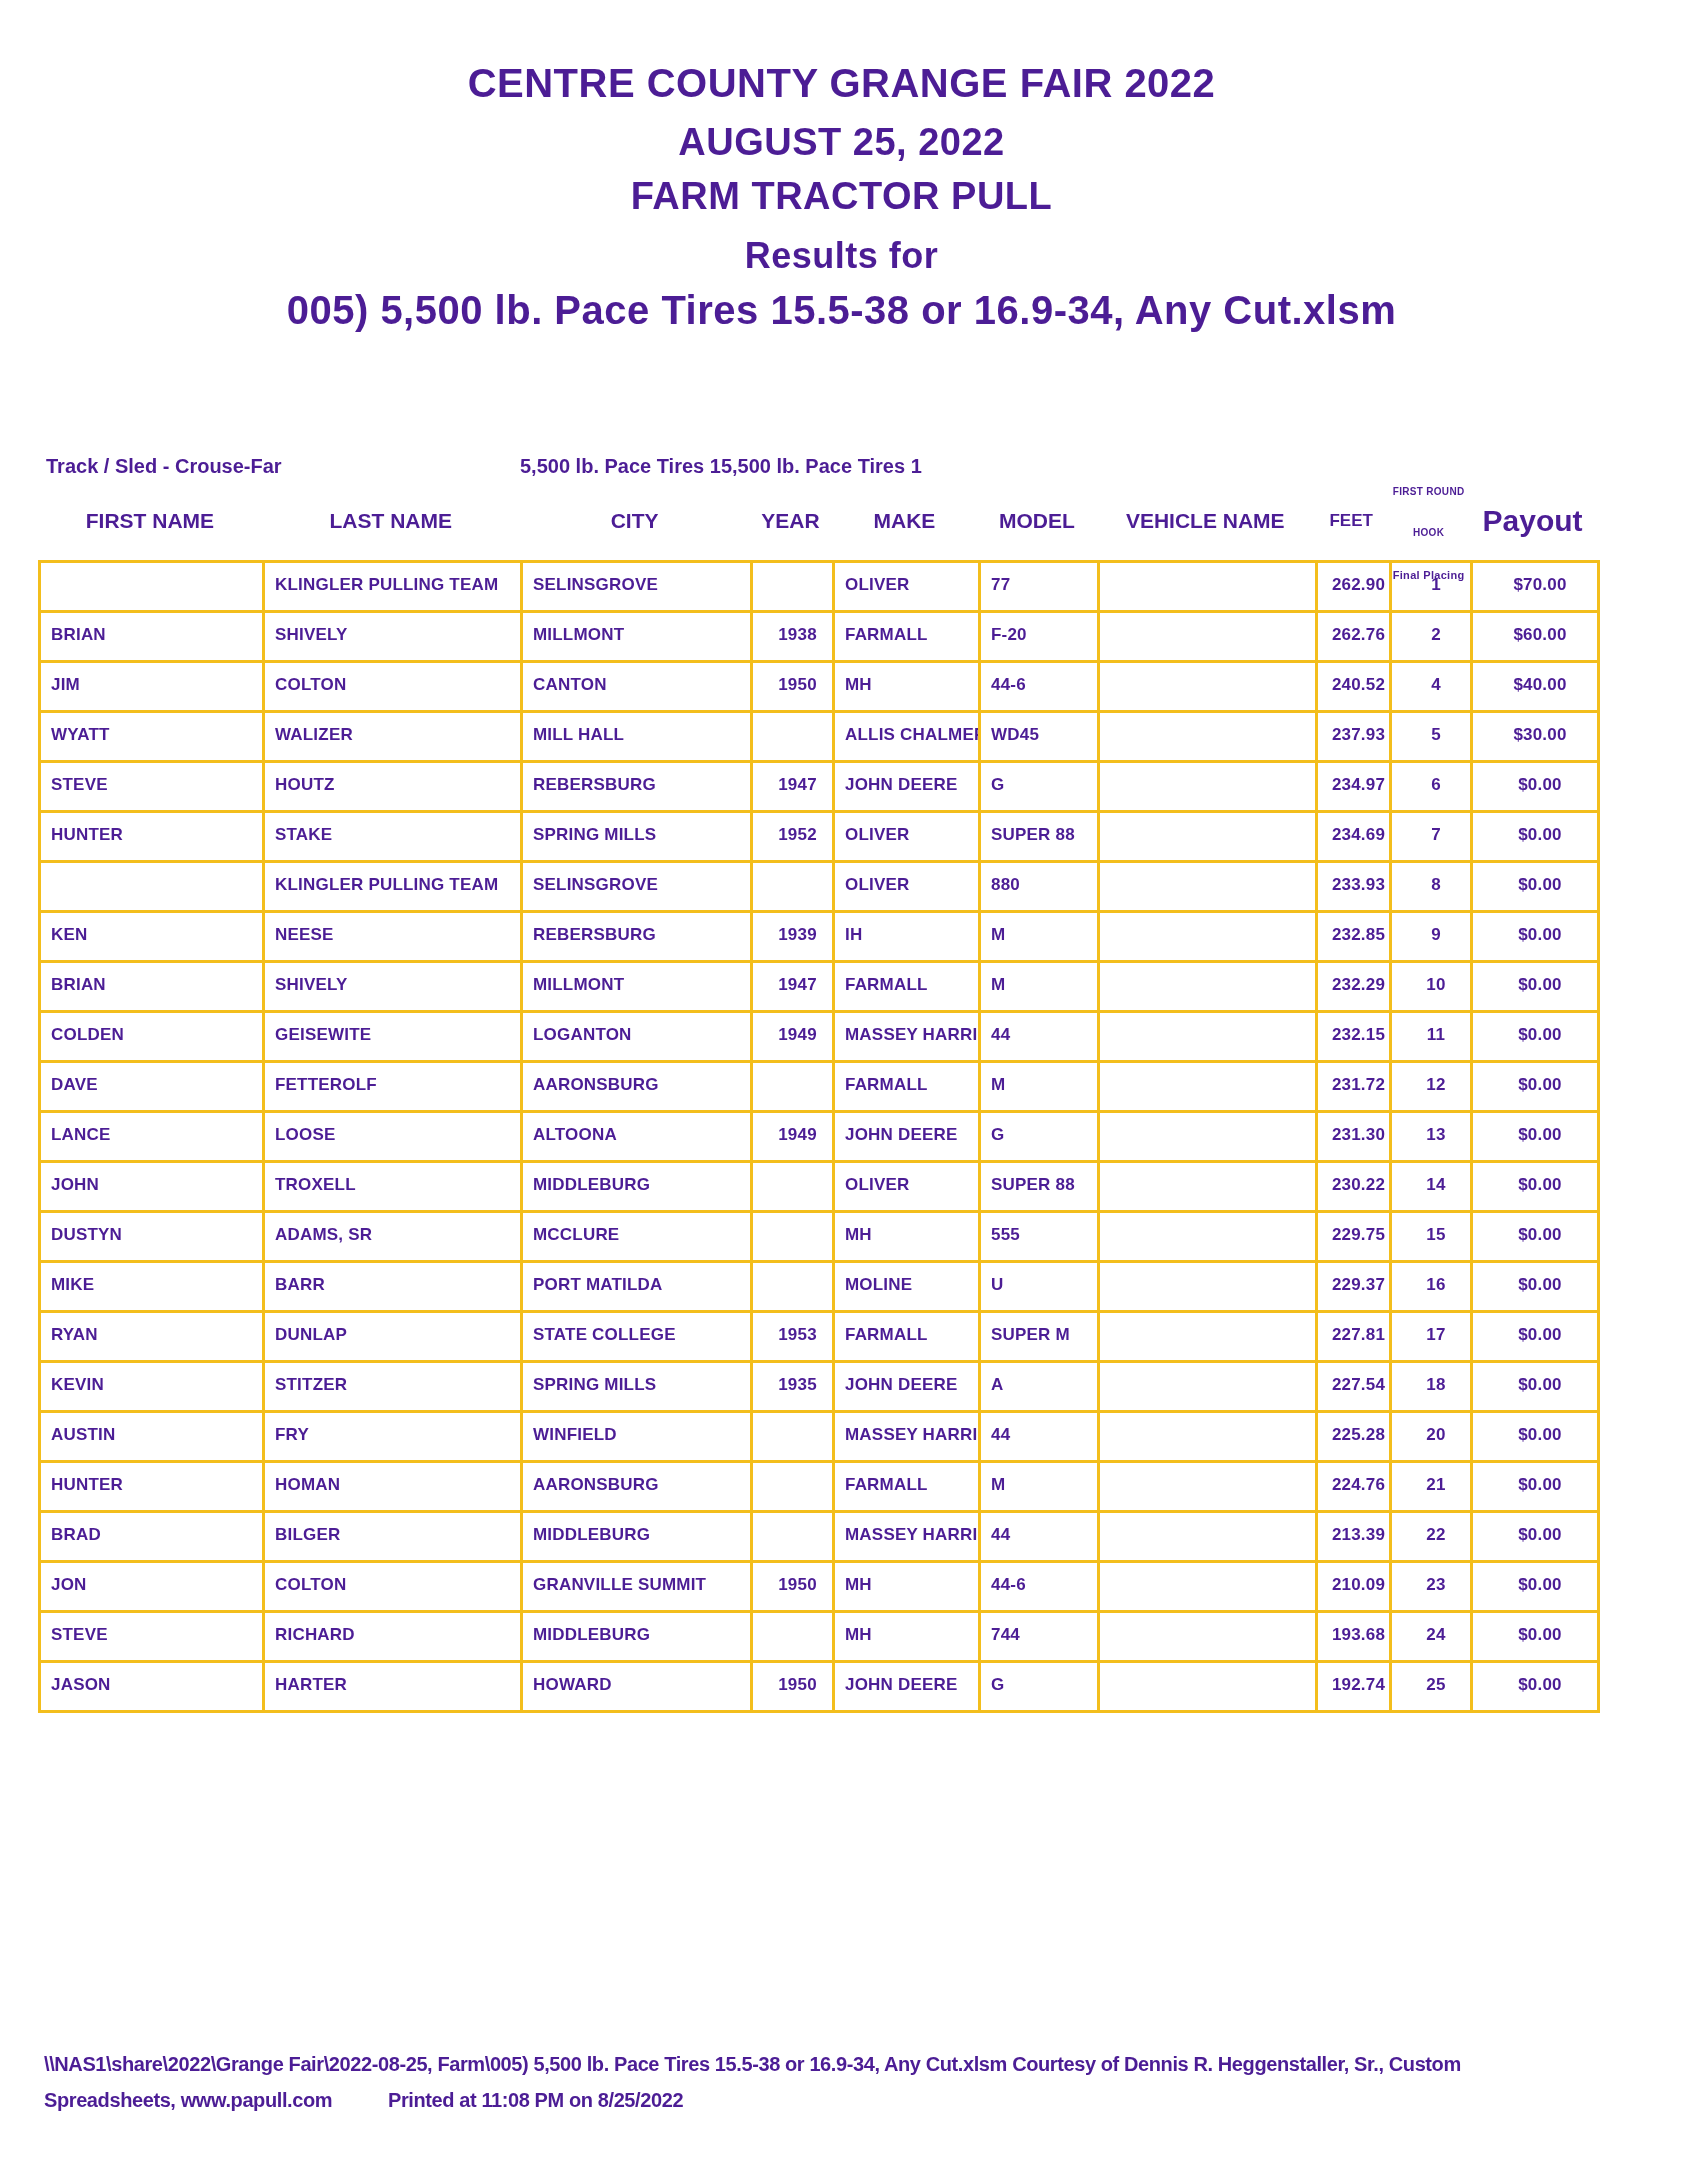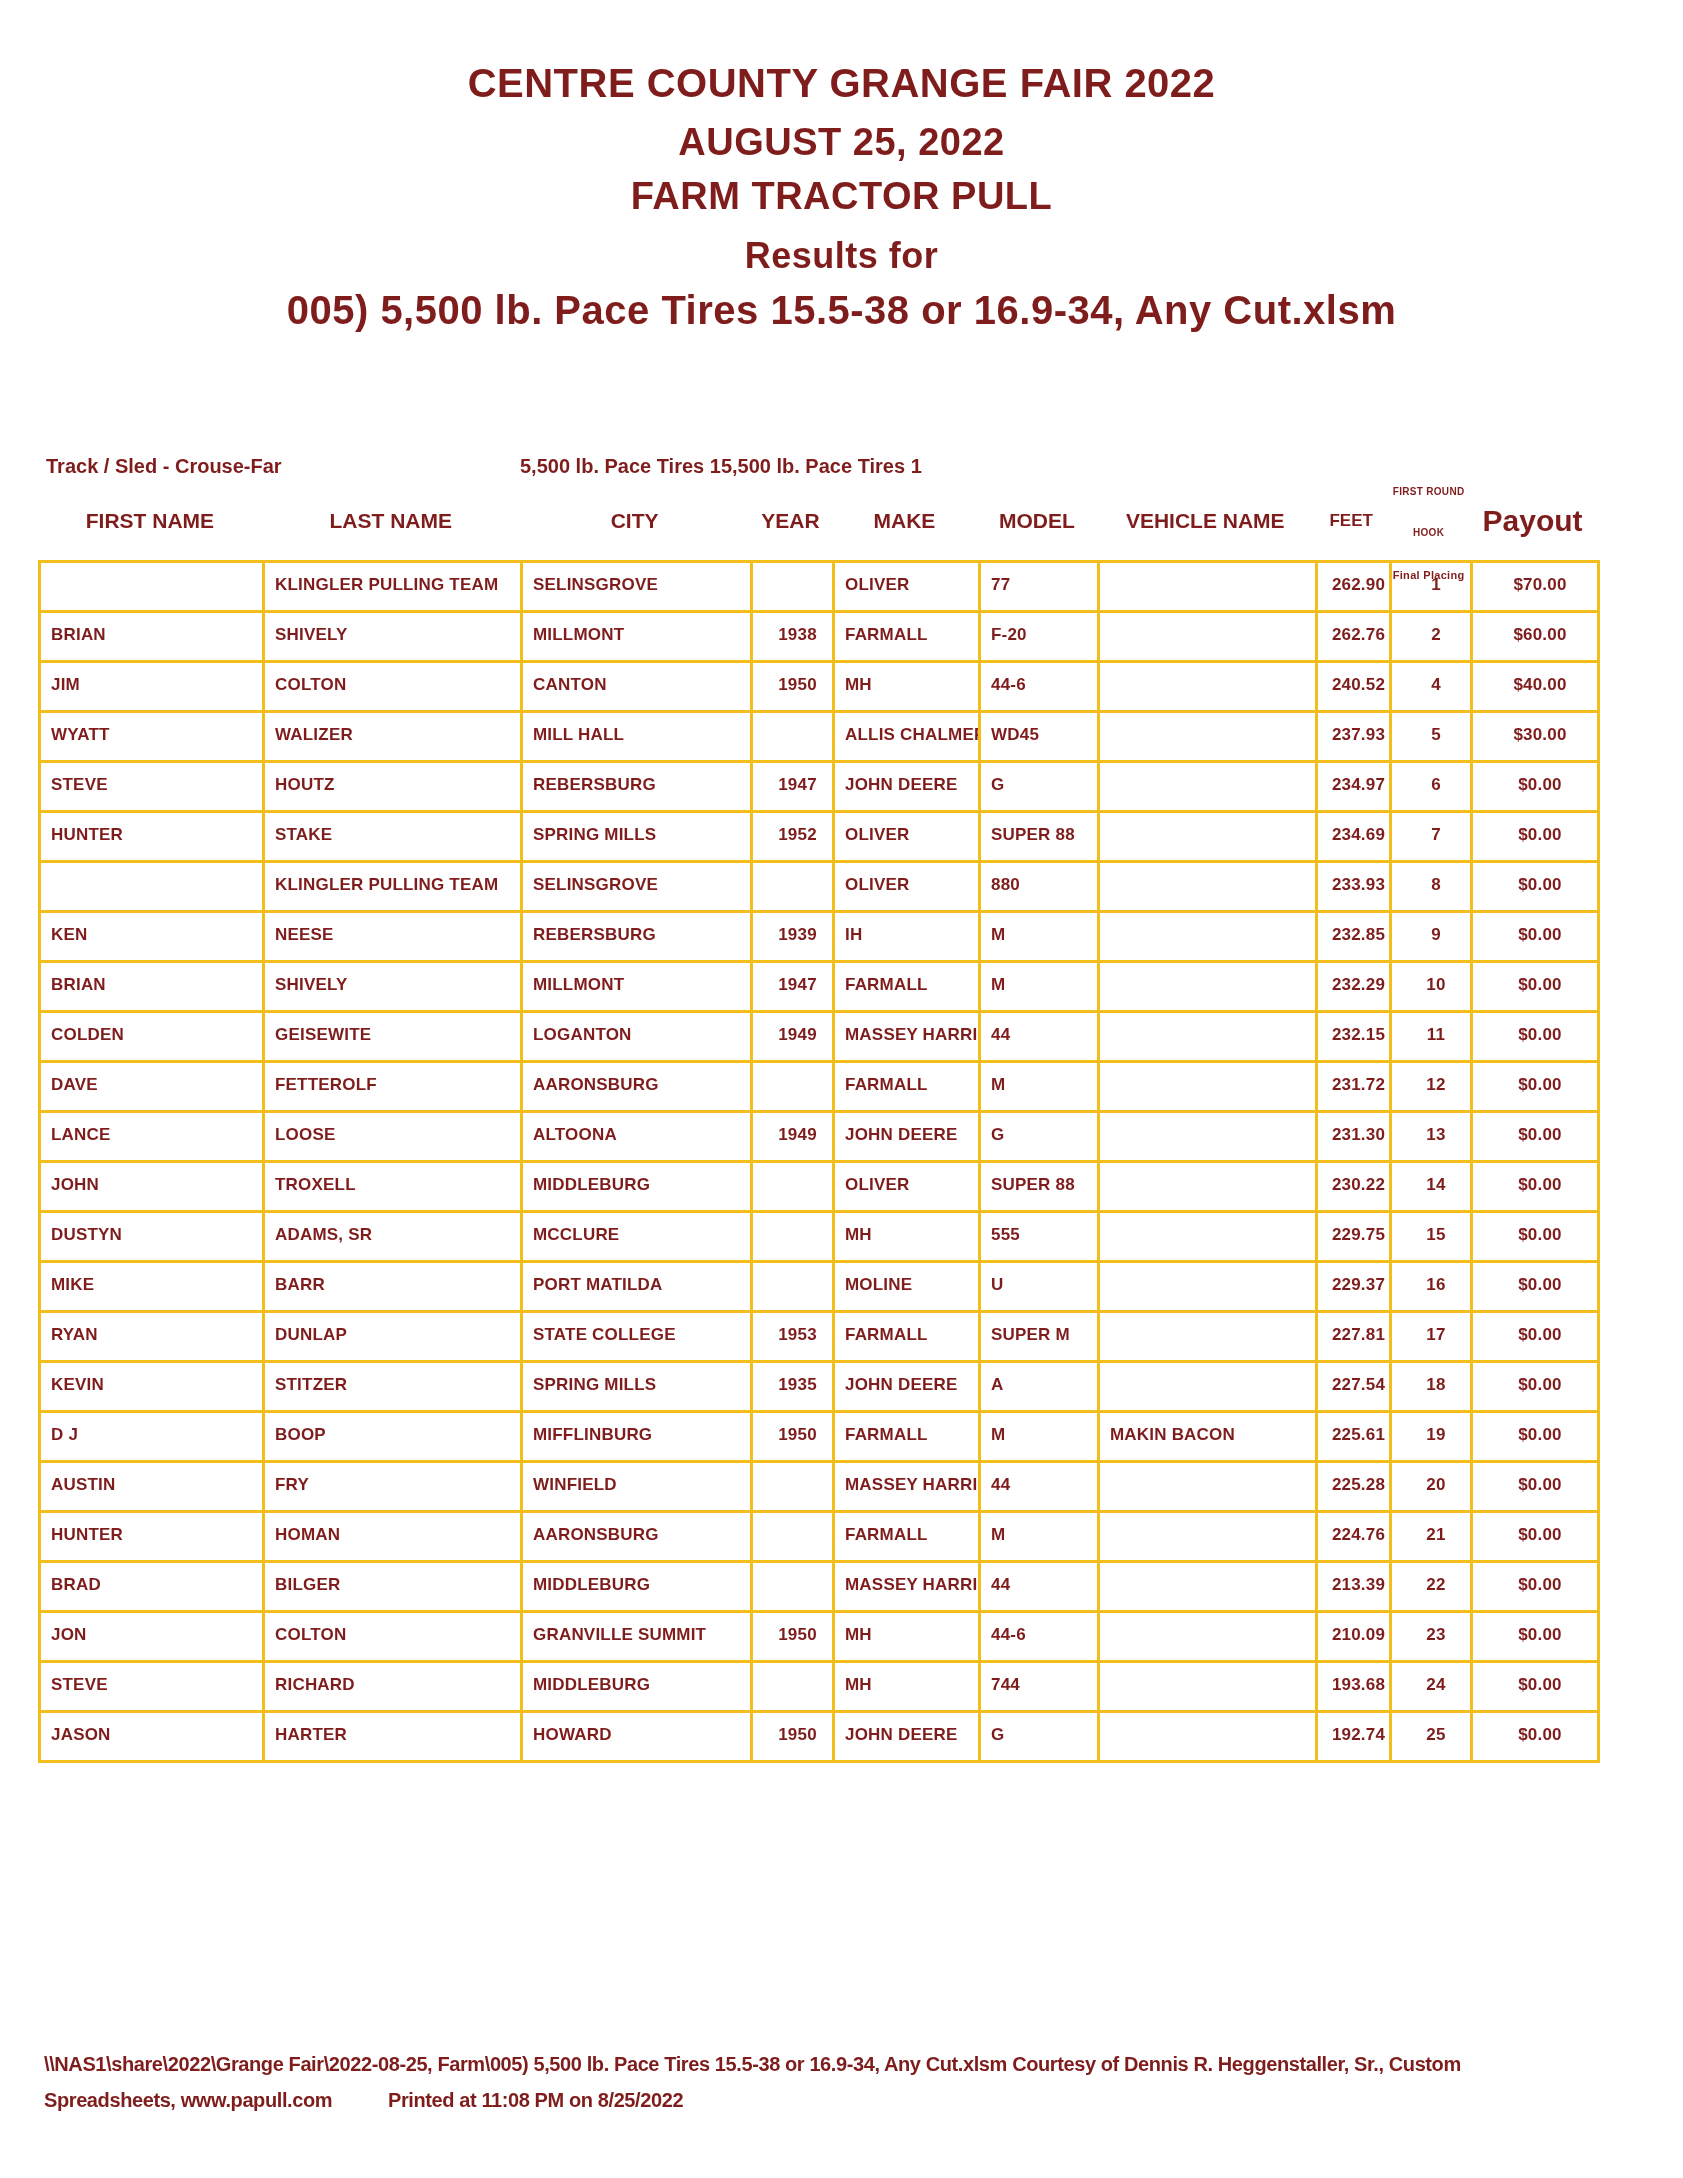--- a/index.html
+++ b/index.html
@@ -1,18 +1,18 @@
 <!DOCTYPE html>
 <html style="--gold: #F3BE1C;"><head>
 <meta charset="utf-8">
 <style>
   html,body{margin:0;padding:0;background:#ffffff;}
   .page{
     position:relative; width:1683px; height:2178px; background:#ffffff;
-    font-family:"Liberation Sans", sans-serif; font-weight:bold; color:#7f1d1d;
+    font-family:"Liberation Sans", sans-serif; font-weight:bold; color:#4c1d95;
     overflow:hidden;
   }
   .title{position:absolute; left:0; width:100%; text-align:center; line-height:1; letter-spacing:0.5px;}
   .t1{top:63px;  font-size:40px;}
   .t2{top:123px; font-size:38px;}
   .t3{top:177px; font-size:38px;}
   .t4{top:238px; font-size:36px;}
   .t5{top:290px; font-size:40px;}
 
   .track{position:absolute; left:46px; top:456px; font-size:20px; line-height:1;}
@@ -291,32 +291,20 @@
       <td class="c-left">SPRING MILLS</td>
       <td class="c-center">1935</td>
       <td class="c-left">JOHN DEERE</td>
       <td class="c-left">A</td>
       <td class="c-left"></td>
       <td class="c-center">227.54</td>
       <td class="c-center">18</td>
       <td class="c-center c-pay">$0.00</td>
     </tr>
         <tr>
-      <td class="c-left">D J</td>
-      <td class="c-left">BOOP</td>
-      <td class="c-left">MIFFLINBURG</td>
-      <td class="c-center">1950</td>
-      <td class="c-left">FARMALL</td>
-      <td class="c-left">M</td>
-      <td class="c-left">MAKIN BACON</td>
-      <td class="c-center">225.61</td>
-      <td class="c-center">19</td>
-      <td class="c-center c-pay">$0.00</td>
-    </tr>
-        <tr>
       <td class="c-left">AUSTIN</td>
       <td class="c-left">FRY</td>
       <td class="c-left">WINFIELD</td>
       <td class="c-center"></td>
       <td class="c-left">MASSEY HARRIS</td>
       <td class="c-left">44</td>
       <td class="c-left"></td>
       <td class="c-center">225.28</td>
       <td class="c-center">20</td>
       <td class="c-center c-pay">$0.00</td>

